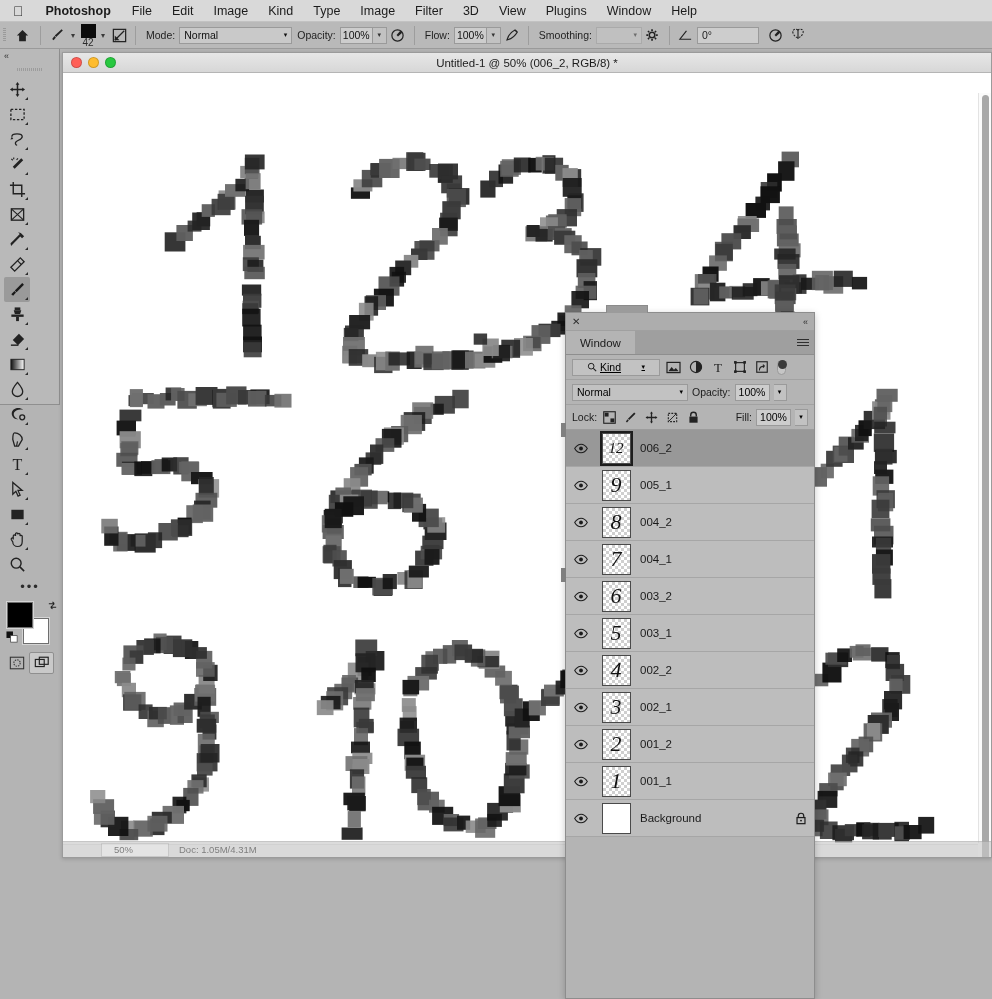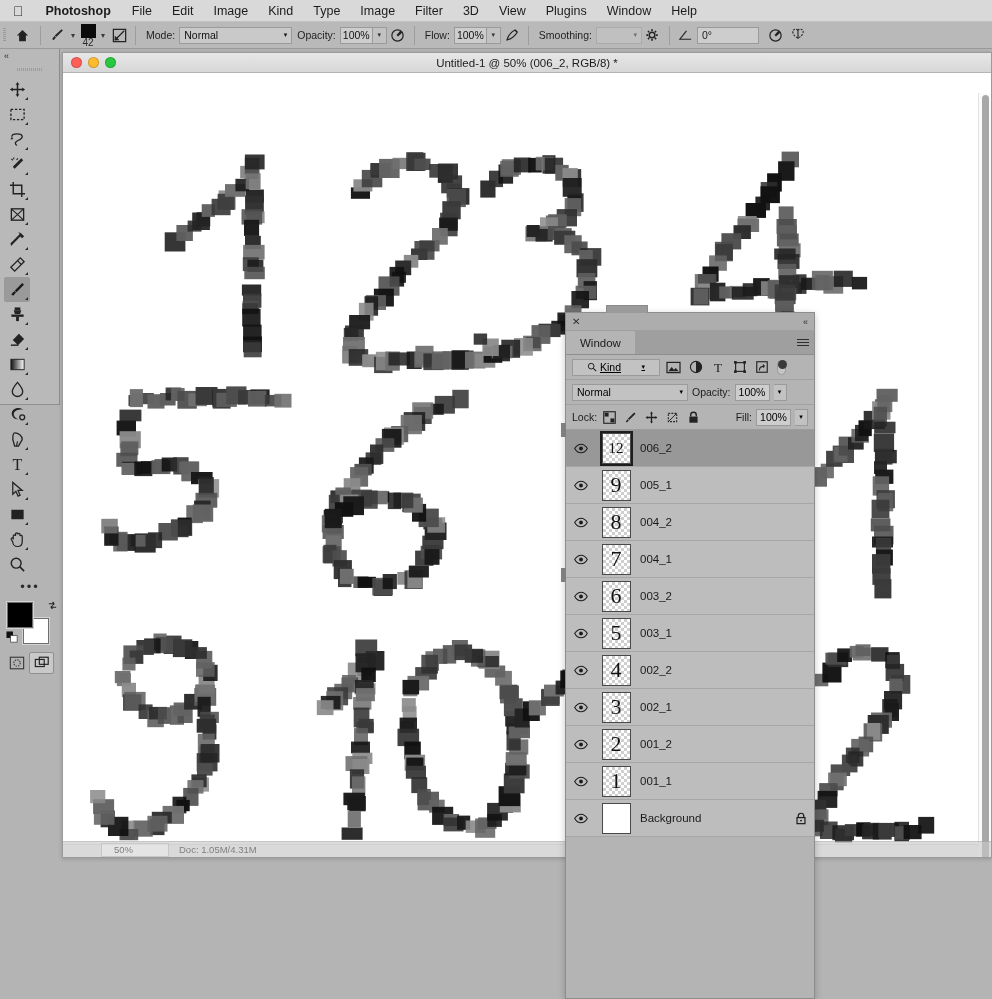--- a/index.html
+++ b/index.html
@@ -235,21 +235,21 @@
   }
   .lthumb.checker {
     background-image:
       linear-gradient(45deg,#cfcfcf 25%,transparent 25%,transparent 75%,#cfcfcf 75%),
       linear-gradient(45deg,#cfcfcf 25%,transparent 25%,transparent 75%,#cfcfcf 75%);
     background-size:6px 6px; background-position:0 0,3px 3px; background-color:#fff;
   }
   .lthumb.selected-thumb { outline:2px solid #1d1d1d; outline-offset:0px; }
   .lthumb .mini { position:absolute; inset:0; display:flex; align-items:center;
     justify-content:center; font-size:22px; color:#111;
-    font-family:"Liberation Serif", serif; line-height:1; }
+    font-family:"Liberation Serif", serif; font-style:italic; line-height:1; }
   .layer-name { flex:1; font-size:11.5px; color:#1a1a1a; padding-left:4px; }
   .layer-lock { width:26px; display:flex; align-items:center; justify-content:center; }
   .lp-edge-tab {
     position:absolute; left:-5px; width:5px; height:14px; background:#7f7f7f;
   }
   .lp-handle-top {
     position:absolute; left:40px; top:-8px; width:42px; height:8px;
     background:#9b9b9b; border:1px solid #8b8b8b; border-bottom:none;
   }
 </style>

